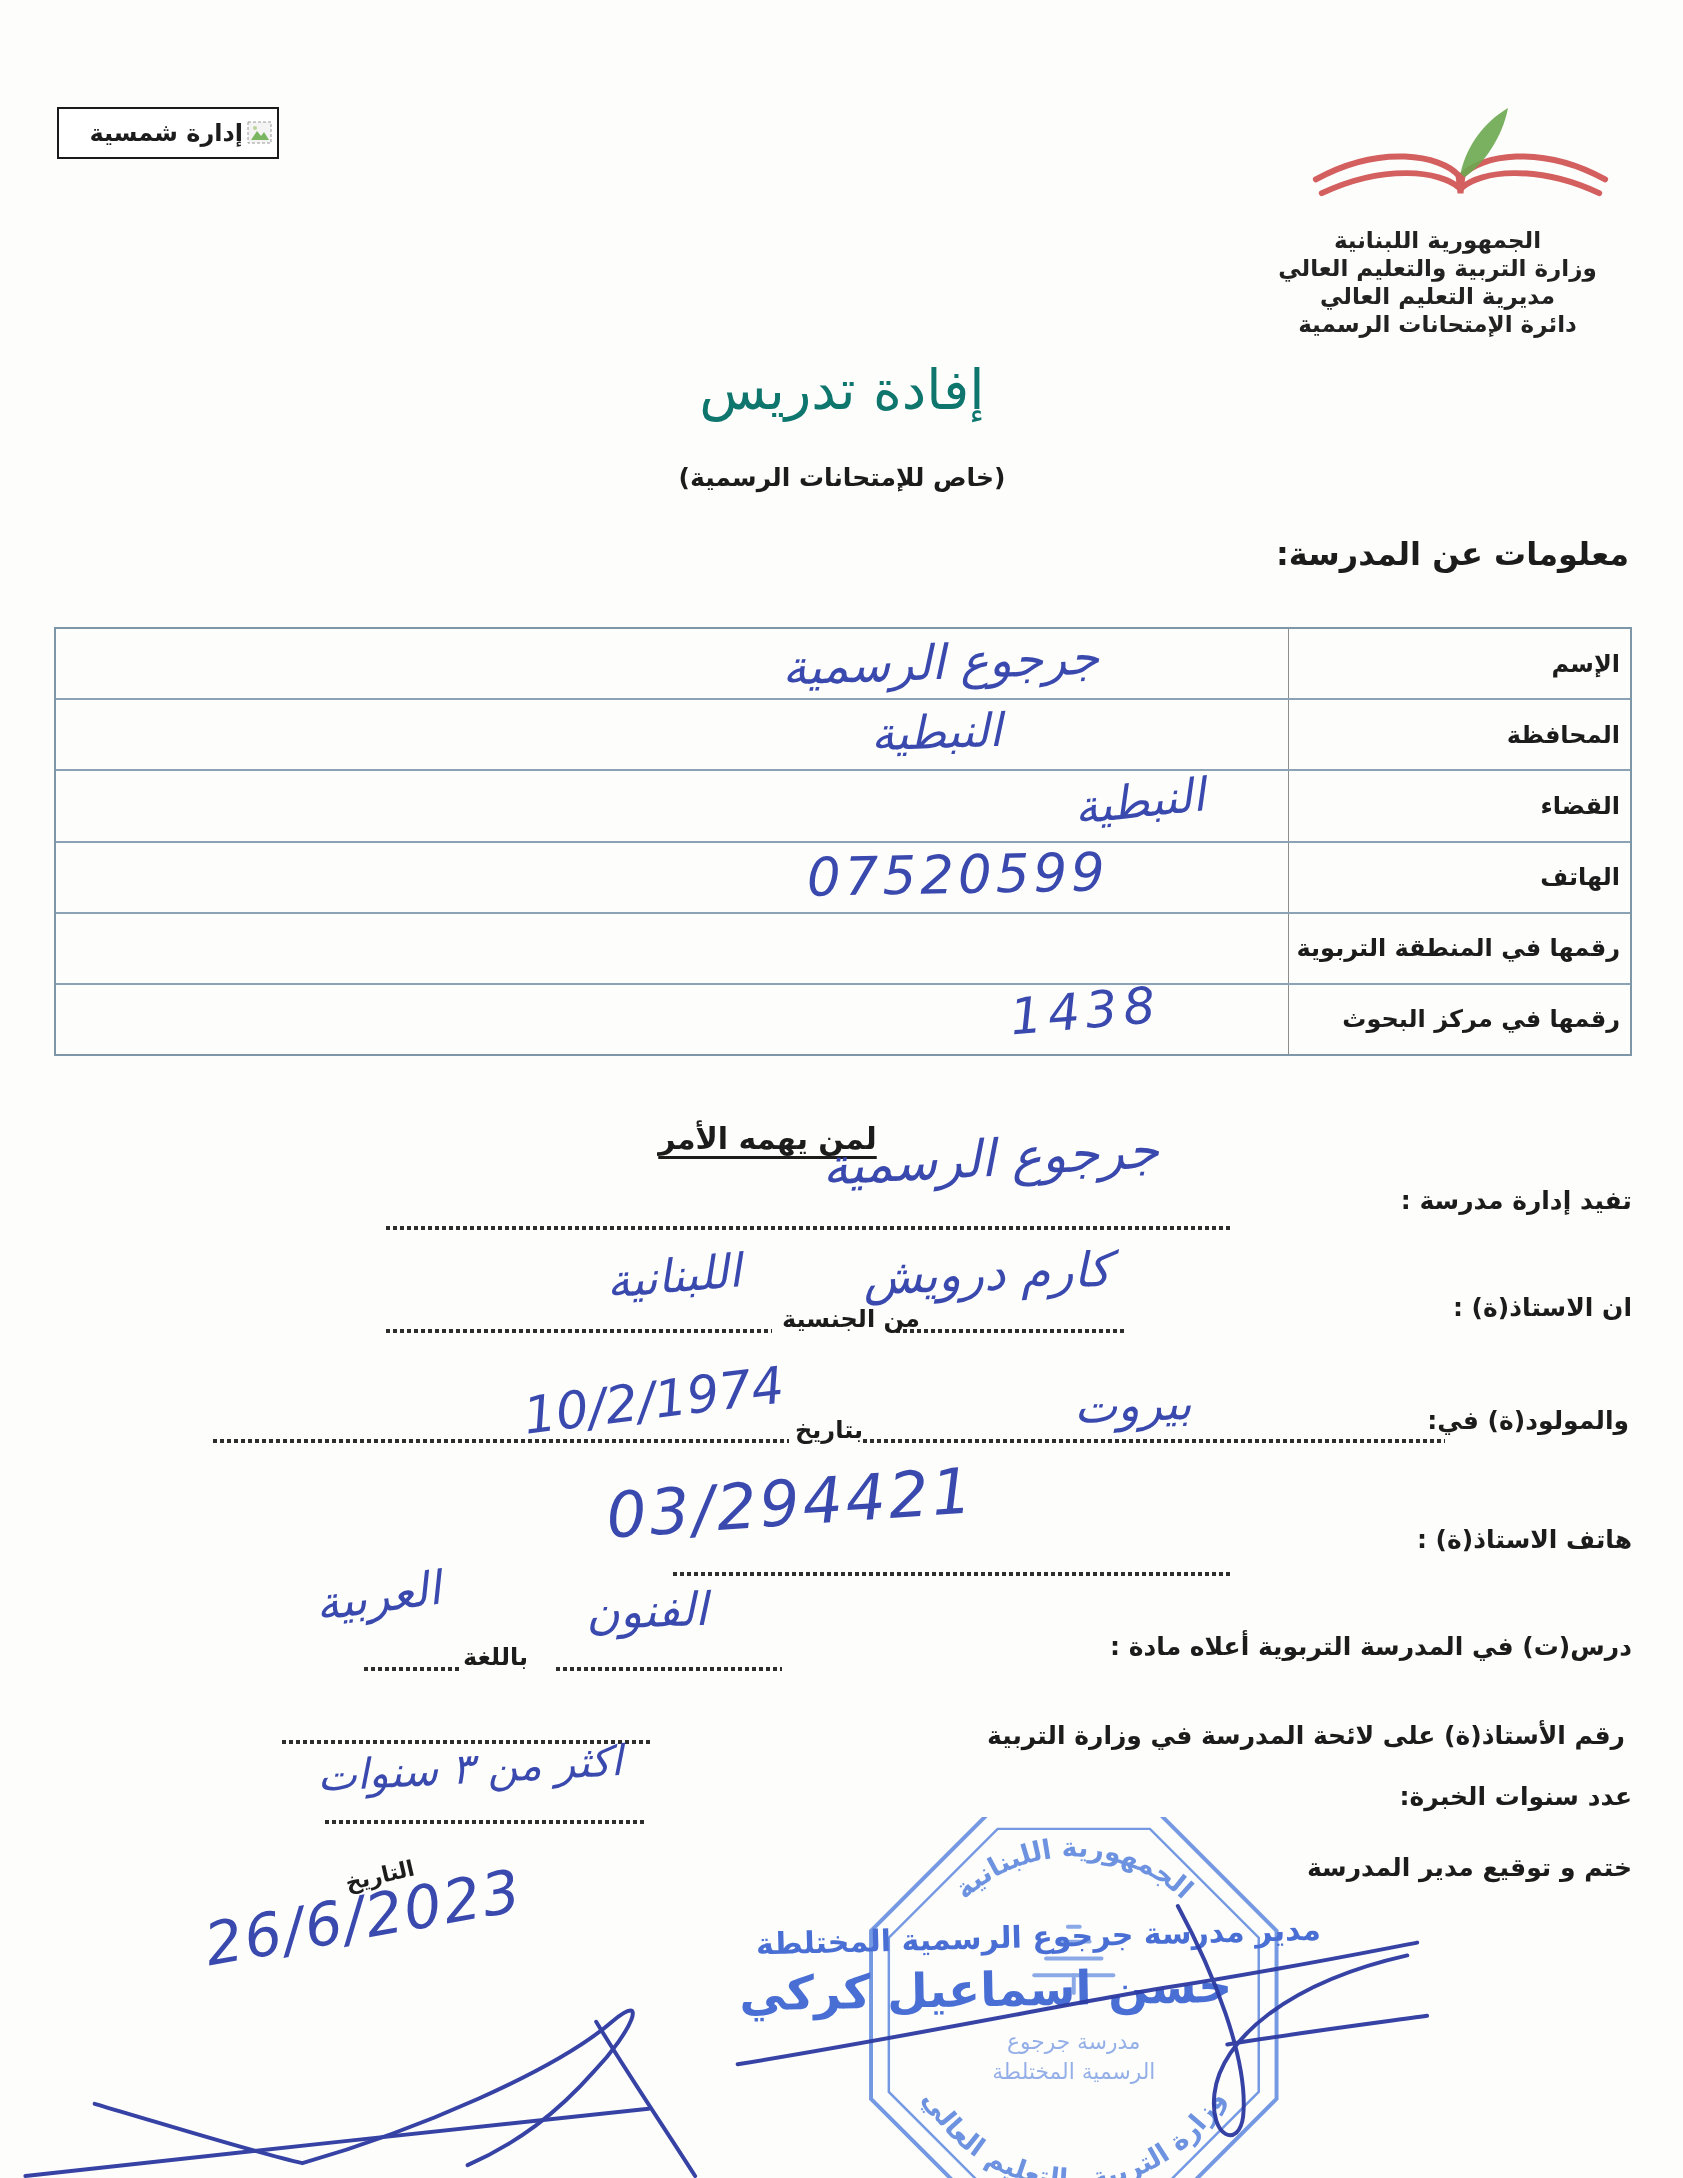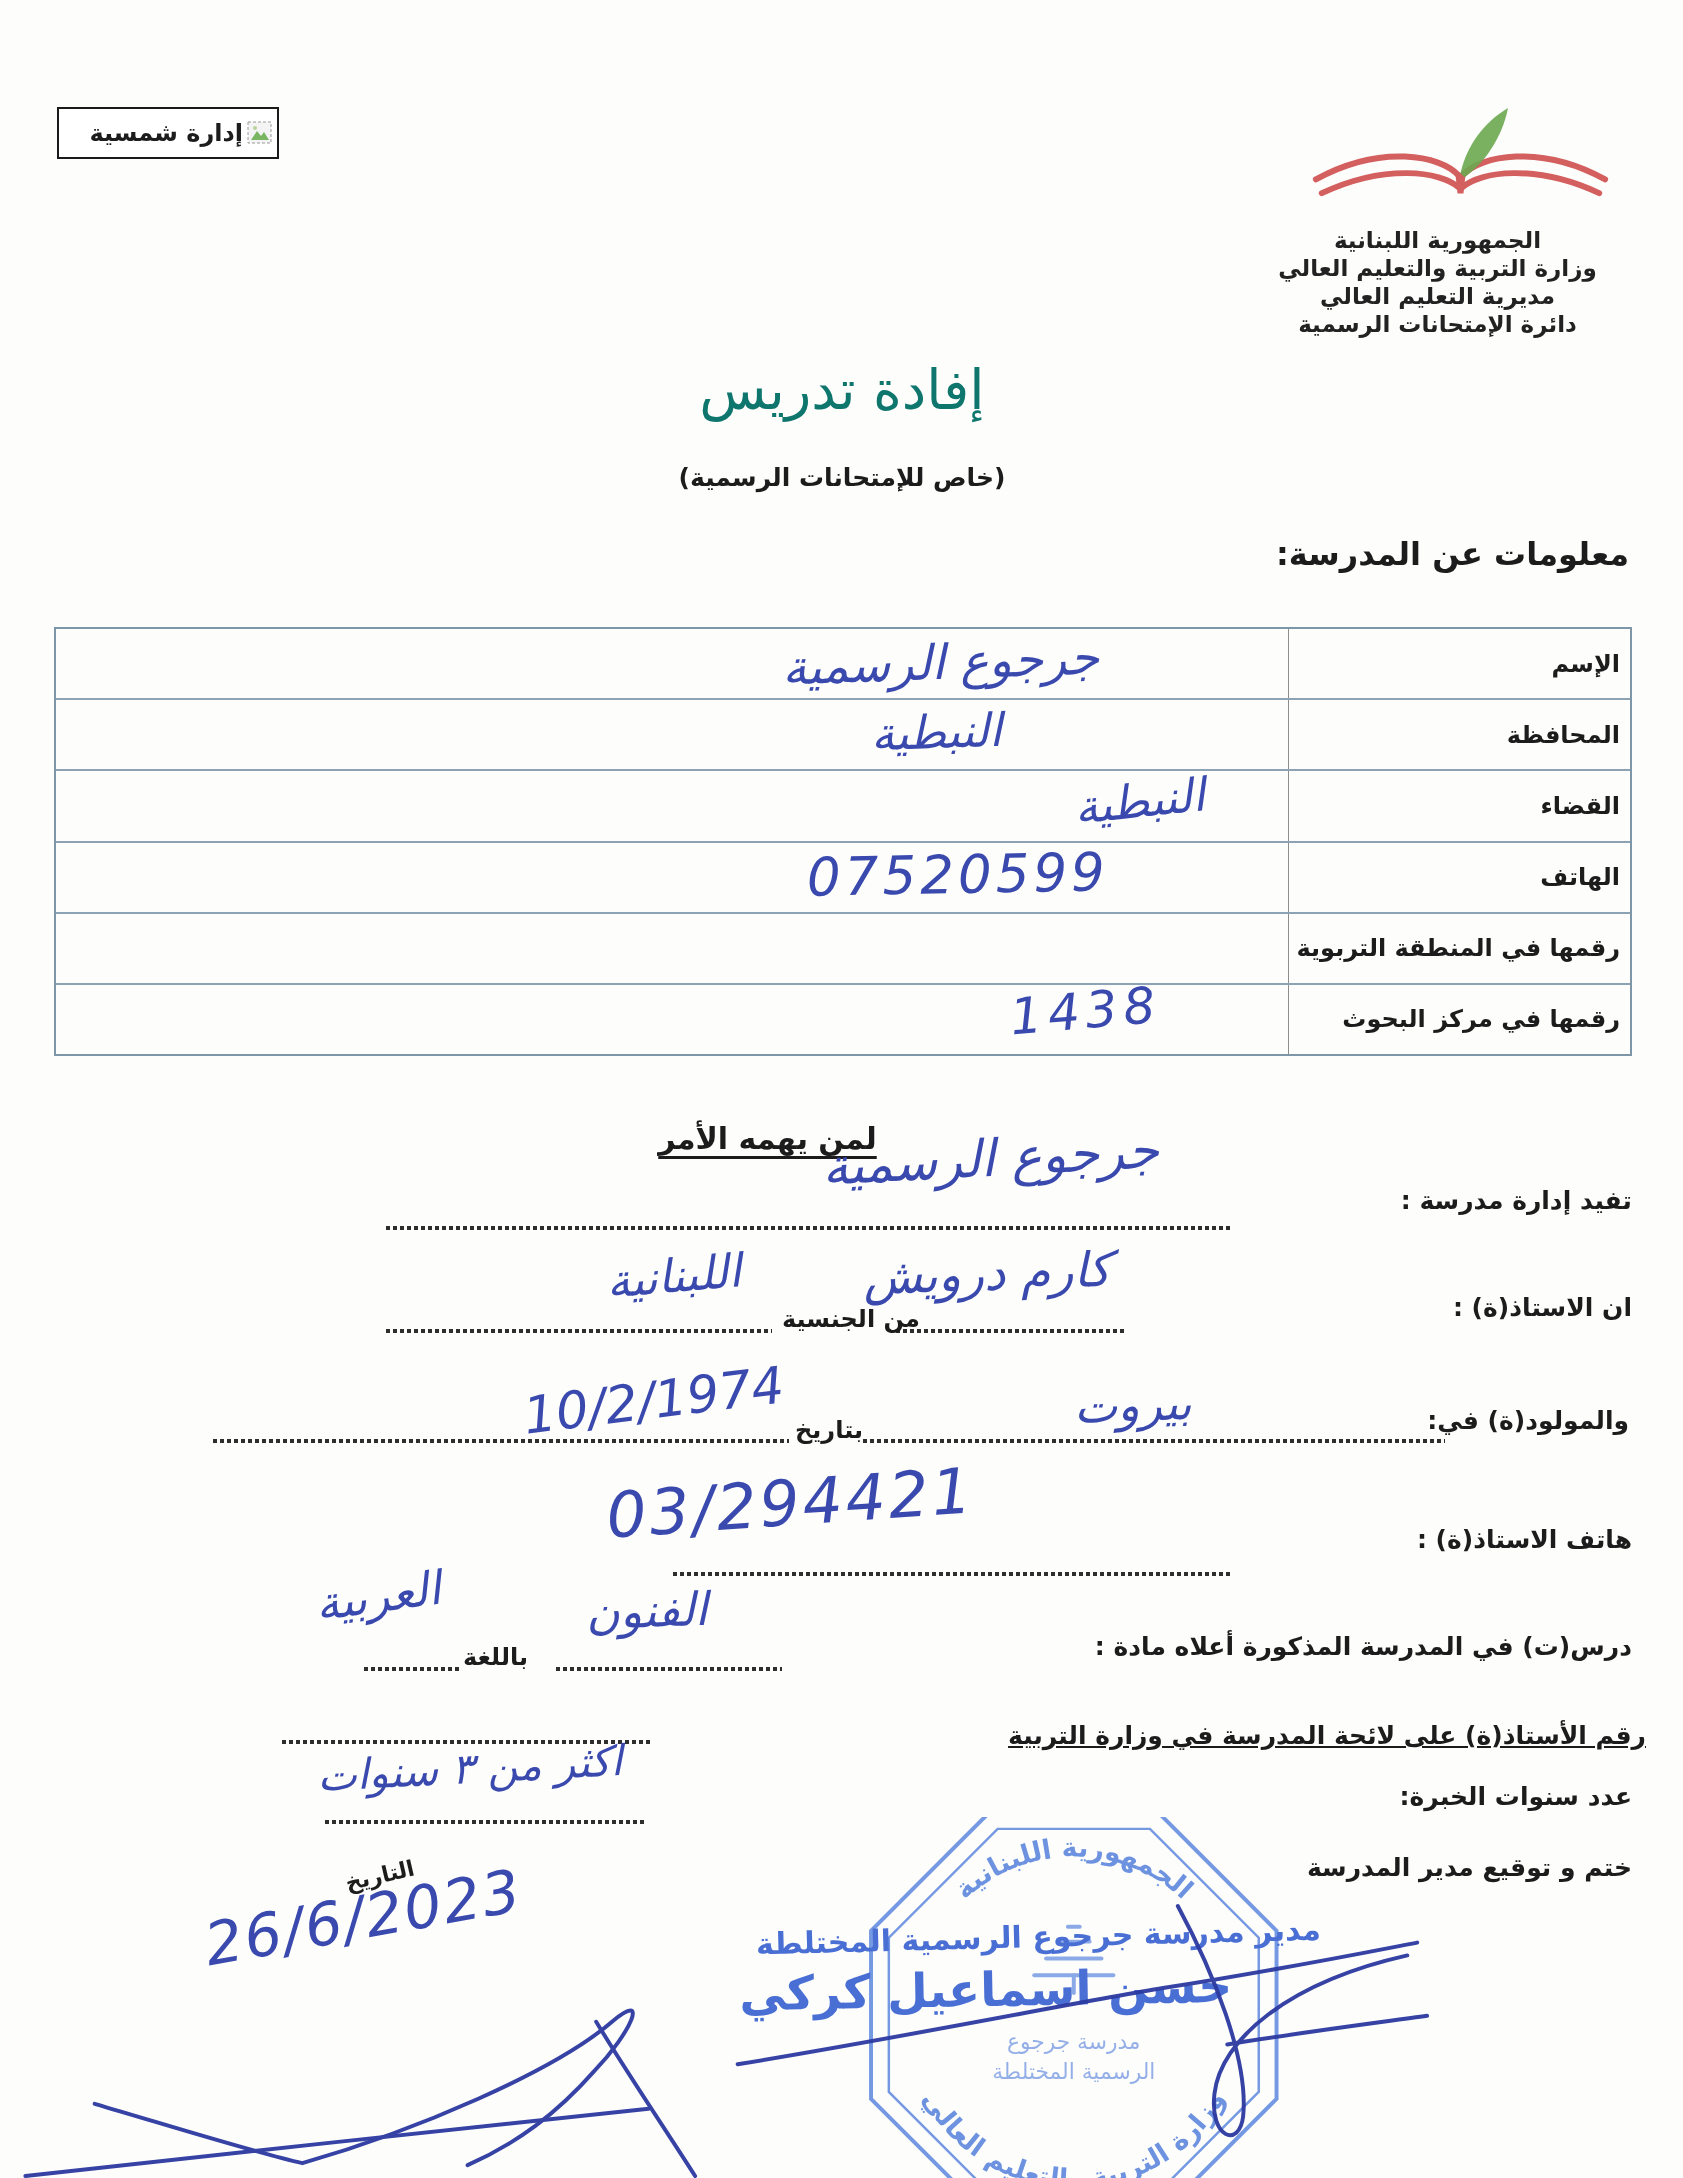--- a/index.html
+++ b/index.html
@@ -54,21 +54,21 @@
   .concern-heading{
     position:absolute;left:495px;top:1121px;width:545px;text-align:center;direction:rtl;
     font-size:30px;font-weight:bold;text-decoration:underline;text-underline-offset:7px;
   }
   .flabel{position:absolute;direction:rtl;font-size:25px;font-weight:bold;white-space:nowrap;}
   .l1{right:51px;top:1186px;}
   .l2{right:51px;top:1293px;}
   .l3{right:54px;top:1406px;}
   .l4{right:51px;top:1525px;}
   .l5{right:51px;top:1632px;}
-  .l6{right:37px;top:1721px;text-decoration:underline;}
+  .l6{right:58px;top:1721px;}
   .l7{right:51px;top:1782px;}
   .l8{right:51px;top:1853px;}
   .mlabel{position:absolute;direction:rtl;font-size:24px;font-weight:bold;white-space:nowrap;}
   .m2{left:782px;top:1305px;}
   .m3{left:795px;top:1416px;}
   .m5{left:463px;top:1643px;}
   .dots{position:absolute;height:4px;background:repeating-linear-gradient(90deg,#2e2e2e 0 4px,transparent 4px 7px);}
   .d1{left:386px;top:1226px;width:846px;}
   .d2a{left:896px;top:1329px;width:228px;}
   .d2b{left:386px;top:1329px;width:386px;}
@@ -188,21 +188,21 @@
   <span class="dots d3a"></span>
   <span class="mlabel m3">بتاريخ</span>
   <span class="dots d3b"></span>
   <span class="hw hw3a">بيروت</span>
   <span class="hw hw3b ltr">10/2/1974</span>
 
   <span class="flabel l4">هاتف الاستاذ(ة) :</span>
   <span class="dots d4"></span>
   <span class="hw hw4 ltr">03/294421</span>
 
-  <span class="flabel l5">درس(ت) في المدرسة المذكورة أعلاه مادة :</span>
+  <span class="flabel l5">درس(ت) في المدرسة التربوية أعلاه مادة :</span>
   <span class="dots d5a"></span>
   <span class="mlabel m5">باللغة</span>
   <span class="dots d5b"></span>
   <span class="hw hw5a">الفنون</span>
   <span class="hw hw5b">العربية</span>
 
   <span class="flabel l6">رقم الأستاذ(ة) على لائحة المدرسة في وزارة التربية</span>
   <span class="dots d6"></span>
 
   <span class="flabel l7">عدد سنوات الخبرة:</span>

